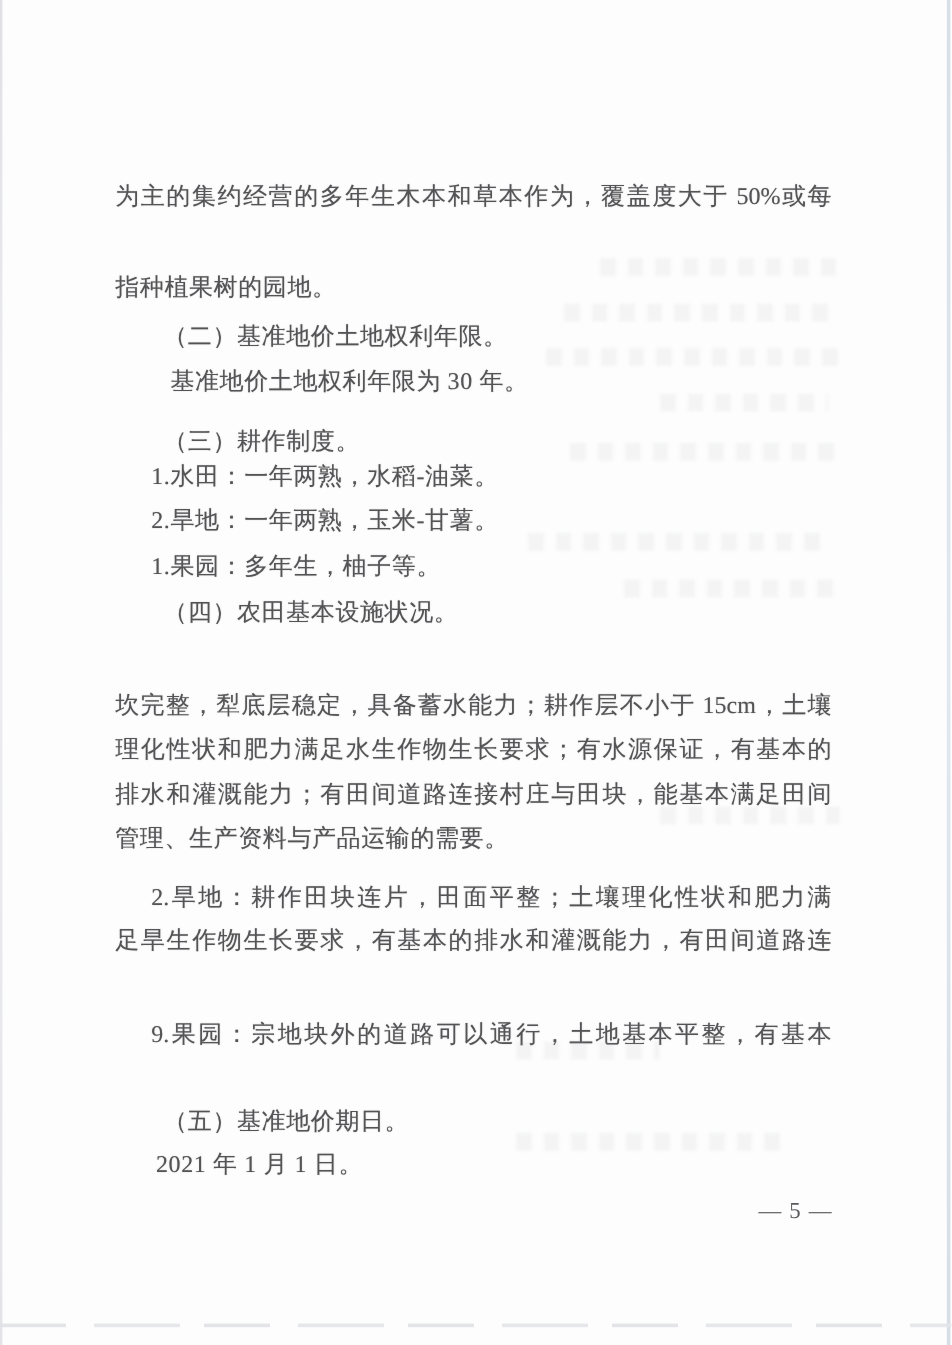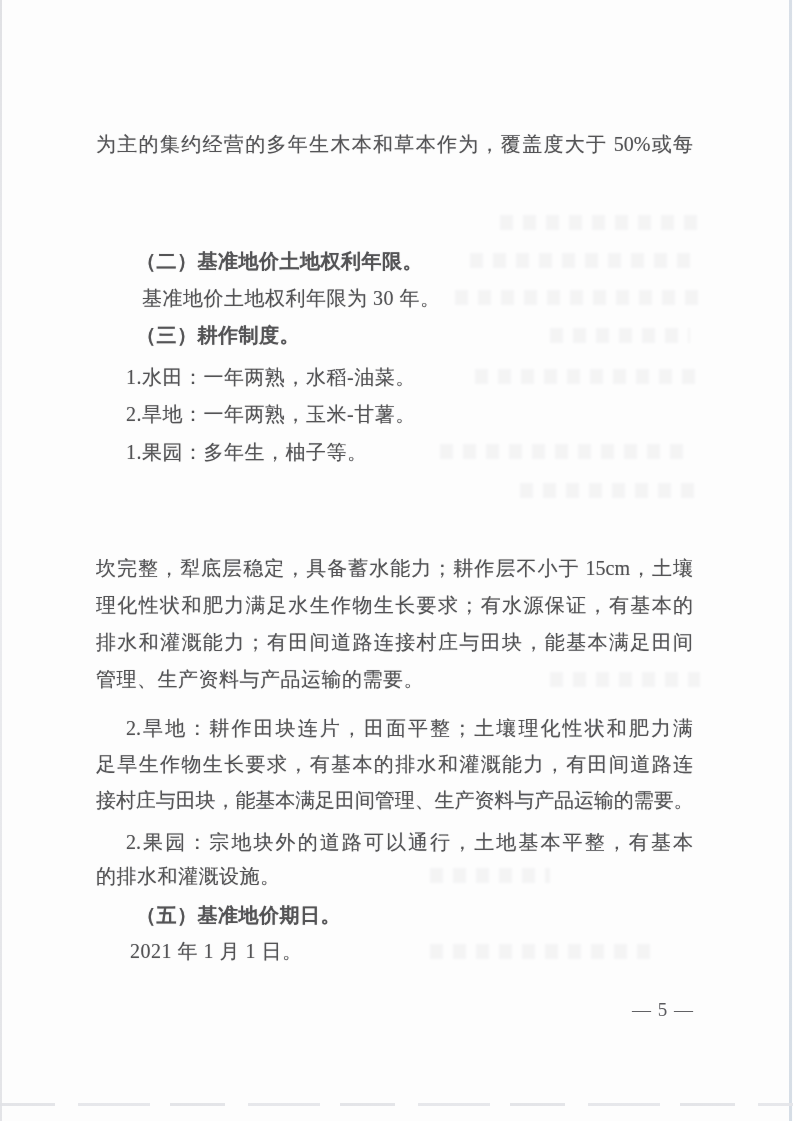--- a/index.html
+++ b/index.html
@@ -25,29 +25,30 @@
     width:597px;
     height:27px;
     line-height:27px;
     font-size:20px;
     color:var(--ink);
     text-shadow:0 0 1px rgba(84,84,86,.45);
     white-space:normal;
     overflow:hidden;
     box-sizing:border-box;
     letter-spacing:.5px;
+    margin-top:20px;
   }
   .full{
     text-align:justify;
     text-align-last:justify;
     letter-spacing:0;
   }
   .i30{padding-left:30px;}
   .i34{padding-left:34px;}
-  .i40{padding-left:40px;font-weight:bold;}
+  .i40{padding-left:40px;}
   .i46{padding-left:46px;}
   .tight{letter-spacing:-0.6px;}
   
   .pagenum{
     position:absolute;
     top:998px;left:618px;
     width:90px;height:24px;
     line-height:24px;
     font-size:19px;
     color:#5a5a5e;
@@ -82,35 +83,35 @@
     filter:blur(1.2px);
     opacity:.55;
   }
 </style>
 </head>
 <body>
 
 <div class="page">
 
   <div class="ln full" style="top:131px">为主的集约经营的多年生木本和草本作为，覆盖度大于 50%或每</div>
+  <div class="ln" style="top:207px">指种植果树的园地。</div>
   <div class="ln i40" style="top:248px">（二）基准地价土地权利年限。</div>
   <div class="ln i46" style="top:285px">基准地价土地权利年限为 30 年。</div>
-  <div class="ln i40" style="top:322px">（三）耕作制度。</div>
+  <div class="ln i40" style="top:335px">（三）耕作制度。</div>
   <div class="ln i30" style="top:364px">1.水田：一年两熟，水稻-油菜。</div>
   <div class="ln i30" style="top:401px">2.旱地：一年两熟，玉米-甘薯。</div>
   <div class="ln i30" style="top:439px">1.果园：多年生，柚子等。</div>
+  <div class="ln i40" style="top:478px">（四）农田基本设施状况。</div>
   <div class="ln full" style="top:555px">坎完整，犁底层稳定，具备蓄水能力；耕作层不小于 15cm，土壤</div>
   <div class="ln full" style="top:592px">理化性状和肥力满足水生作物生长要求；有水源保证，有基本的</div>
   <div class="ln full" style="top:629px">排水和灌溉能力；有田间道路连接村庄与田块，能基本满足田间</div>
   <div class="ln" style="top:666px">管理、生产资料与产品运输的需要。</div>
   <div class="ln full i30" style="top:715px">2.旱地：耕作田块连片，田面平整；土壤理化性状和肥力满</div>
   <div class="ln full" style="top:751px">足旱生作物生长要求，有基本的排水和灌溉能力，有田间道路连</div>
-  <div class="ln full tight" style="top:787px">接村庄与田块，能基本满足田间管理、生产资料与产品运输的需要。</div>
-  <div class="ln full i30" style="top:829px">2.果园：宗地块外的道路可以通行，土地基本平整，有基本</div>
-  <div class="ln" style="top:863px">的排水和灌溉设施。</div>
+  <div class="ln full i30" style="top:829px">9.果园：宗地块外的道路可以通行，土地基本平整，有基本</div>
   <div class="ln i40" style="top:902px">（五）基准地价期日。</div>
   <div class="ln i34" style="top:938px">2021 年 1 月 1 日。</div>
 
   <div class="pagenum">— 5 —</div>
 
   <div class="edge-left"></div>
   <div class="edge-right"></div>
   <div class="bottom-line"></div>
 
   <div class="smudge" style="top:215px;left:500px;width:205px"></div>

